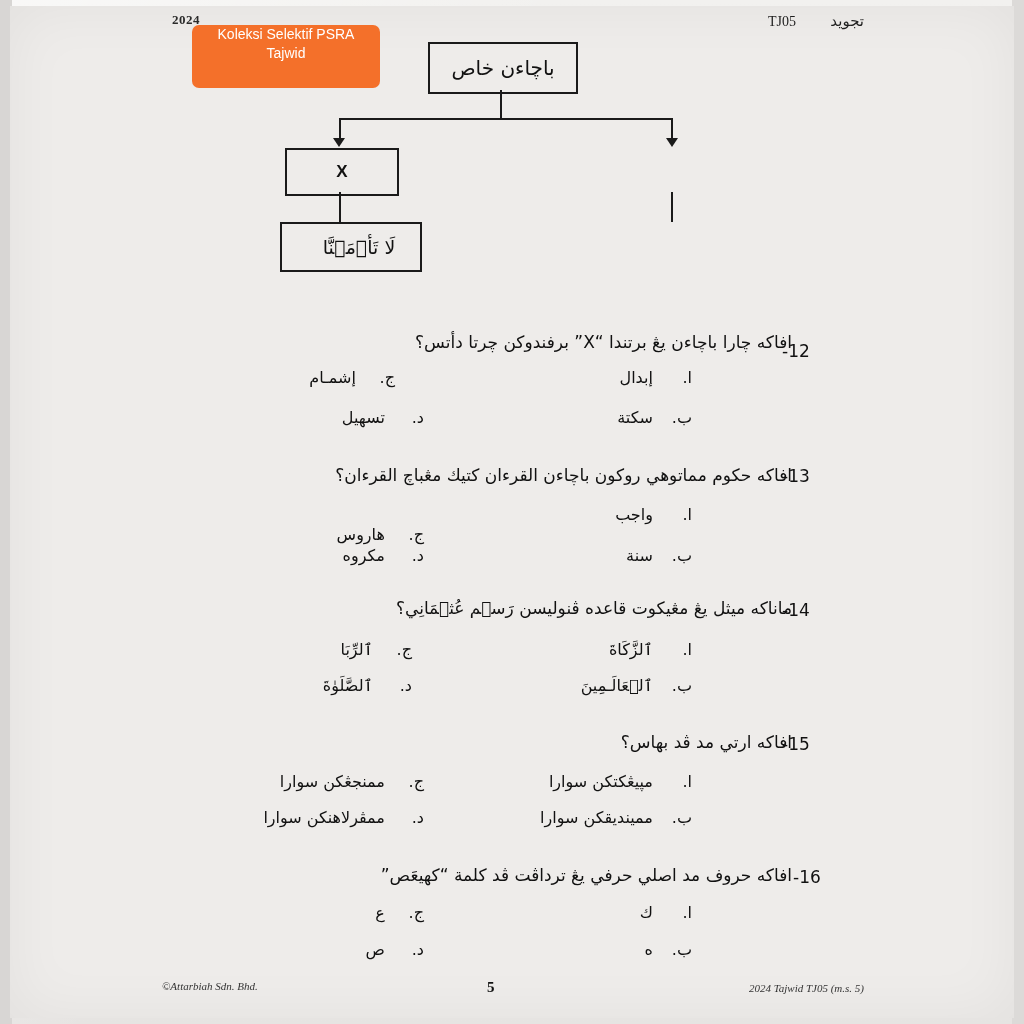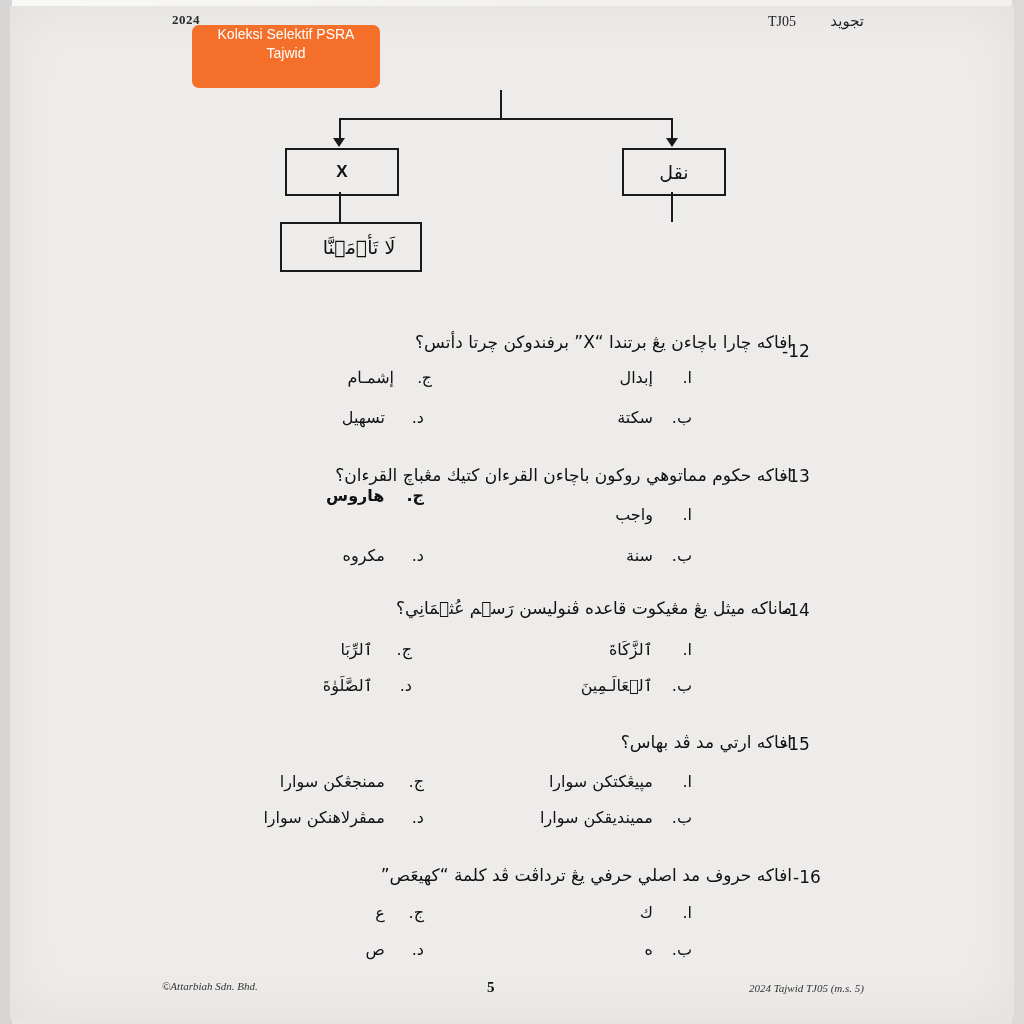--- a/index.html
+++ b/index.html
@@ -175,69 +175,69 @@
 
   <div class="hdr-year">2024</div>
   <div class="hdr-code">TJ05</div>
   <div class="hdr-right">تجويد</div>
 
   <div class="badge">
     <div>Koleksi Selektif PSRA</div>
     <div>Tajwid</div>
   </div>
 
+  <div class="dg-box" id="dg-root">باچاءن خاص</div>
 
   <div class="ln" style="left:500px; top:90px; width:2px; height:28px;"></div>
   <div class="ln" style="left:339px; top:118px; width:334px; height:2px;"></div>
   <div class="ln" style="left:339px; top:118px; width:2px; height:22px;"></div>
   <div class="arrow-head" style="left:333px; top:138px;"></div>
   <div class="ln" style="left:671px; top:118px; width:2px; height:22px;"></div>
   <div class="arrow-head" style="left:666px; top:138px;"></div>
 
   <div class="dg-box" id="dg-x">X</div>
-  <div class="dg-box" id="dg-naql">نقل</div>
 
   <div class="ln" style="left:339px; top:192px; width:2px; height:30px;"></div>
   <div class="ln" style="left:671px; top:192px; width:2px; height:30px;"></div>
 
   <div class="dg-box" id="dg-left-leaf">لَا تَأۡمَ۬نَّا</div>
 
   <div class="q-block" style="top:0;">
     <div class="q-text" style="top:300px; right:232px;margin-top:32px;">افاكه چارا باچاءن يڠ برتندا “X” برفندوكن چرتا دأتس؟</div>
     <div class="q-num" style="left:782px; top:341px;">-12</div>
     <div class="opt" style="right:332px; top:368px;">
       <span class="lab">ا.</span>
       <span>إبدال</span>
     </div>
     <div class="opt" style="right:332px; top:408px;">
       <span class="lab">ب.</span>
       <span>سكتة</span>
     </div>
-    <div class="opt" style="right:592px; top:368px;font-family:Liberation Serif, serif;">
+    <div class="opt" style="right:629px; top:368px;">
       <span class="lab">ج.</span>
       <span>إشمـام</span>
     </div>
     <div class="opt" style="right:600px; top:408px;">
       <span class="lab">د.</span>
       <span>تسهيل</span>
     </div>
   </div>
 
   <div class="q-block">
     <div class="q-text" style="top:465px;">افاكه حكوم مماتوهي روكون باچاءن القرءان كتيك مڠباچ القرءان؟</div>
     <div class="q-num" style="left:782px; top:466px;">-13</div>
     <div class="opt" style="right:332px; top:505px;">
       <span class="lab">ا.</span>
       <span>واجب</span>
     </div>
     <div class="opt" style="right:332px; top:546px;">
       <span class="lab">ب.</span>
       <span>سنة</span>
     </div>
-    <div class="opt" style="right:600px; top:486px;font-weight:bold;">
+    <div class="opt" style="right:600px; top:525px;">
       <span class="lab">ج.</span>
       <span>هاروس</span>
     </div>
     <div class="opt" style="right:600px; top:546px;">
       <span class="lab">د.</span>
       <span>مكروه</span>
     </div>
   </div>
 
   <div class="q-block">

